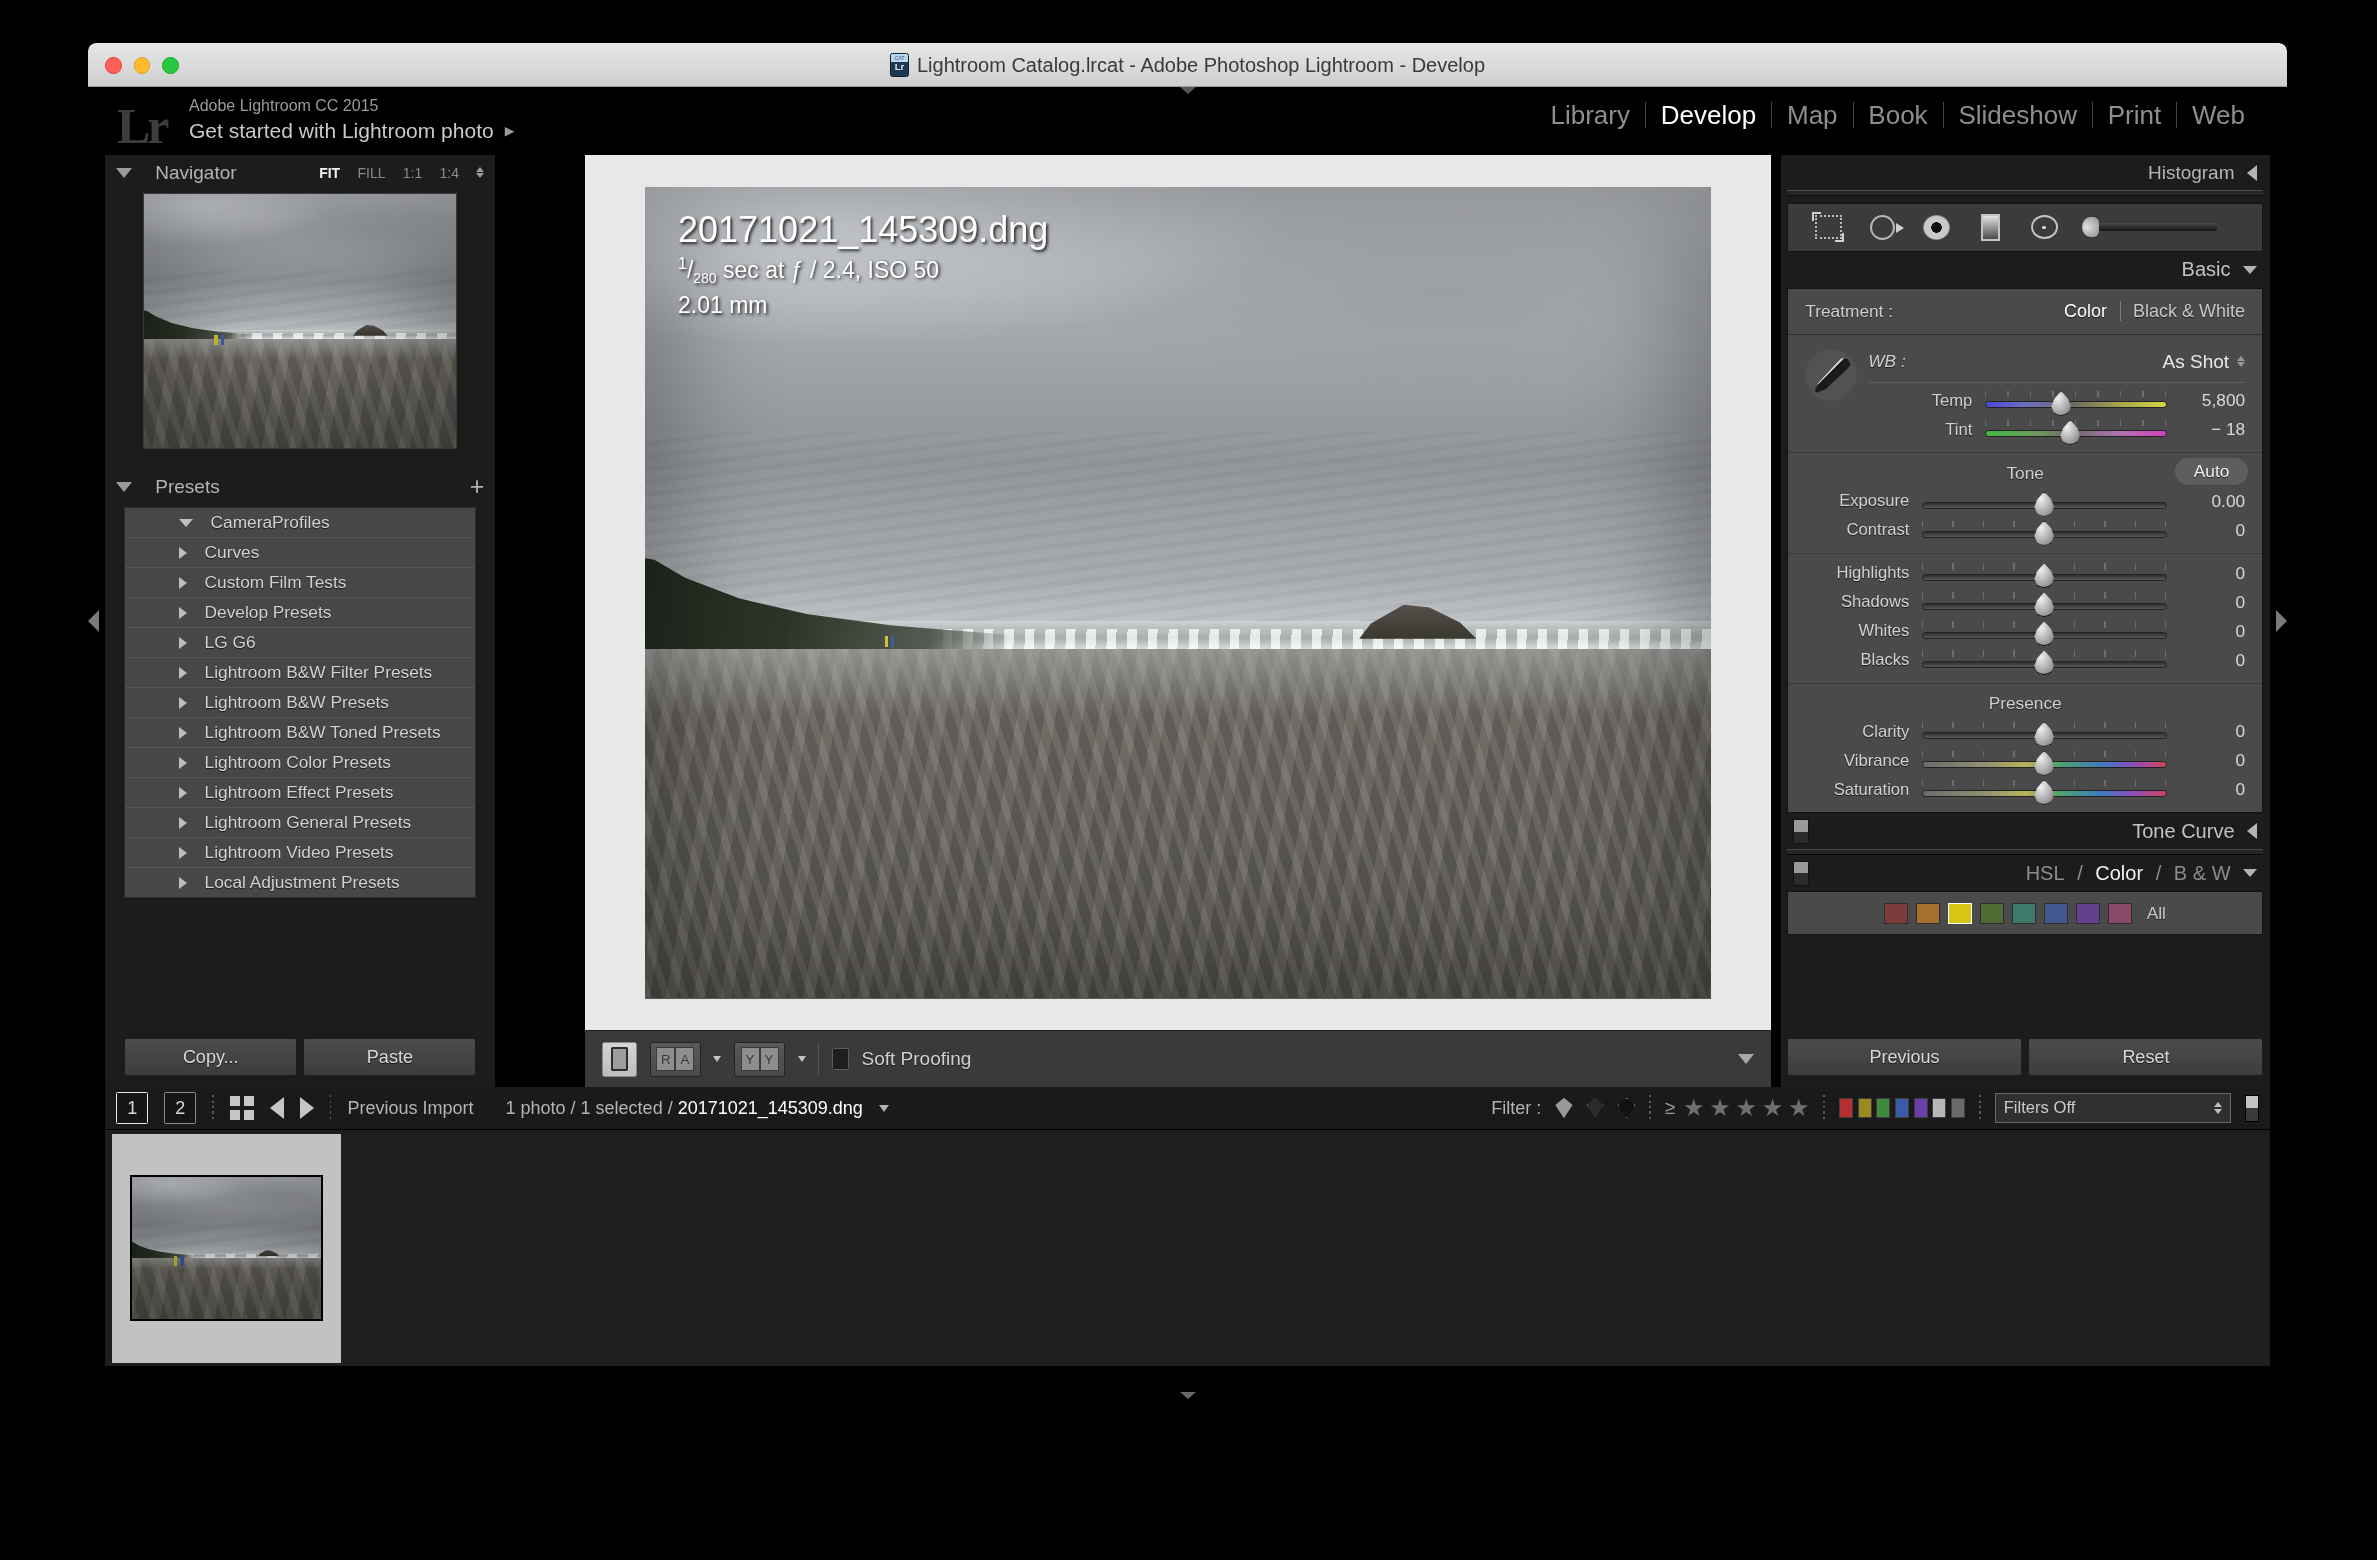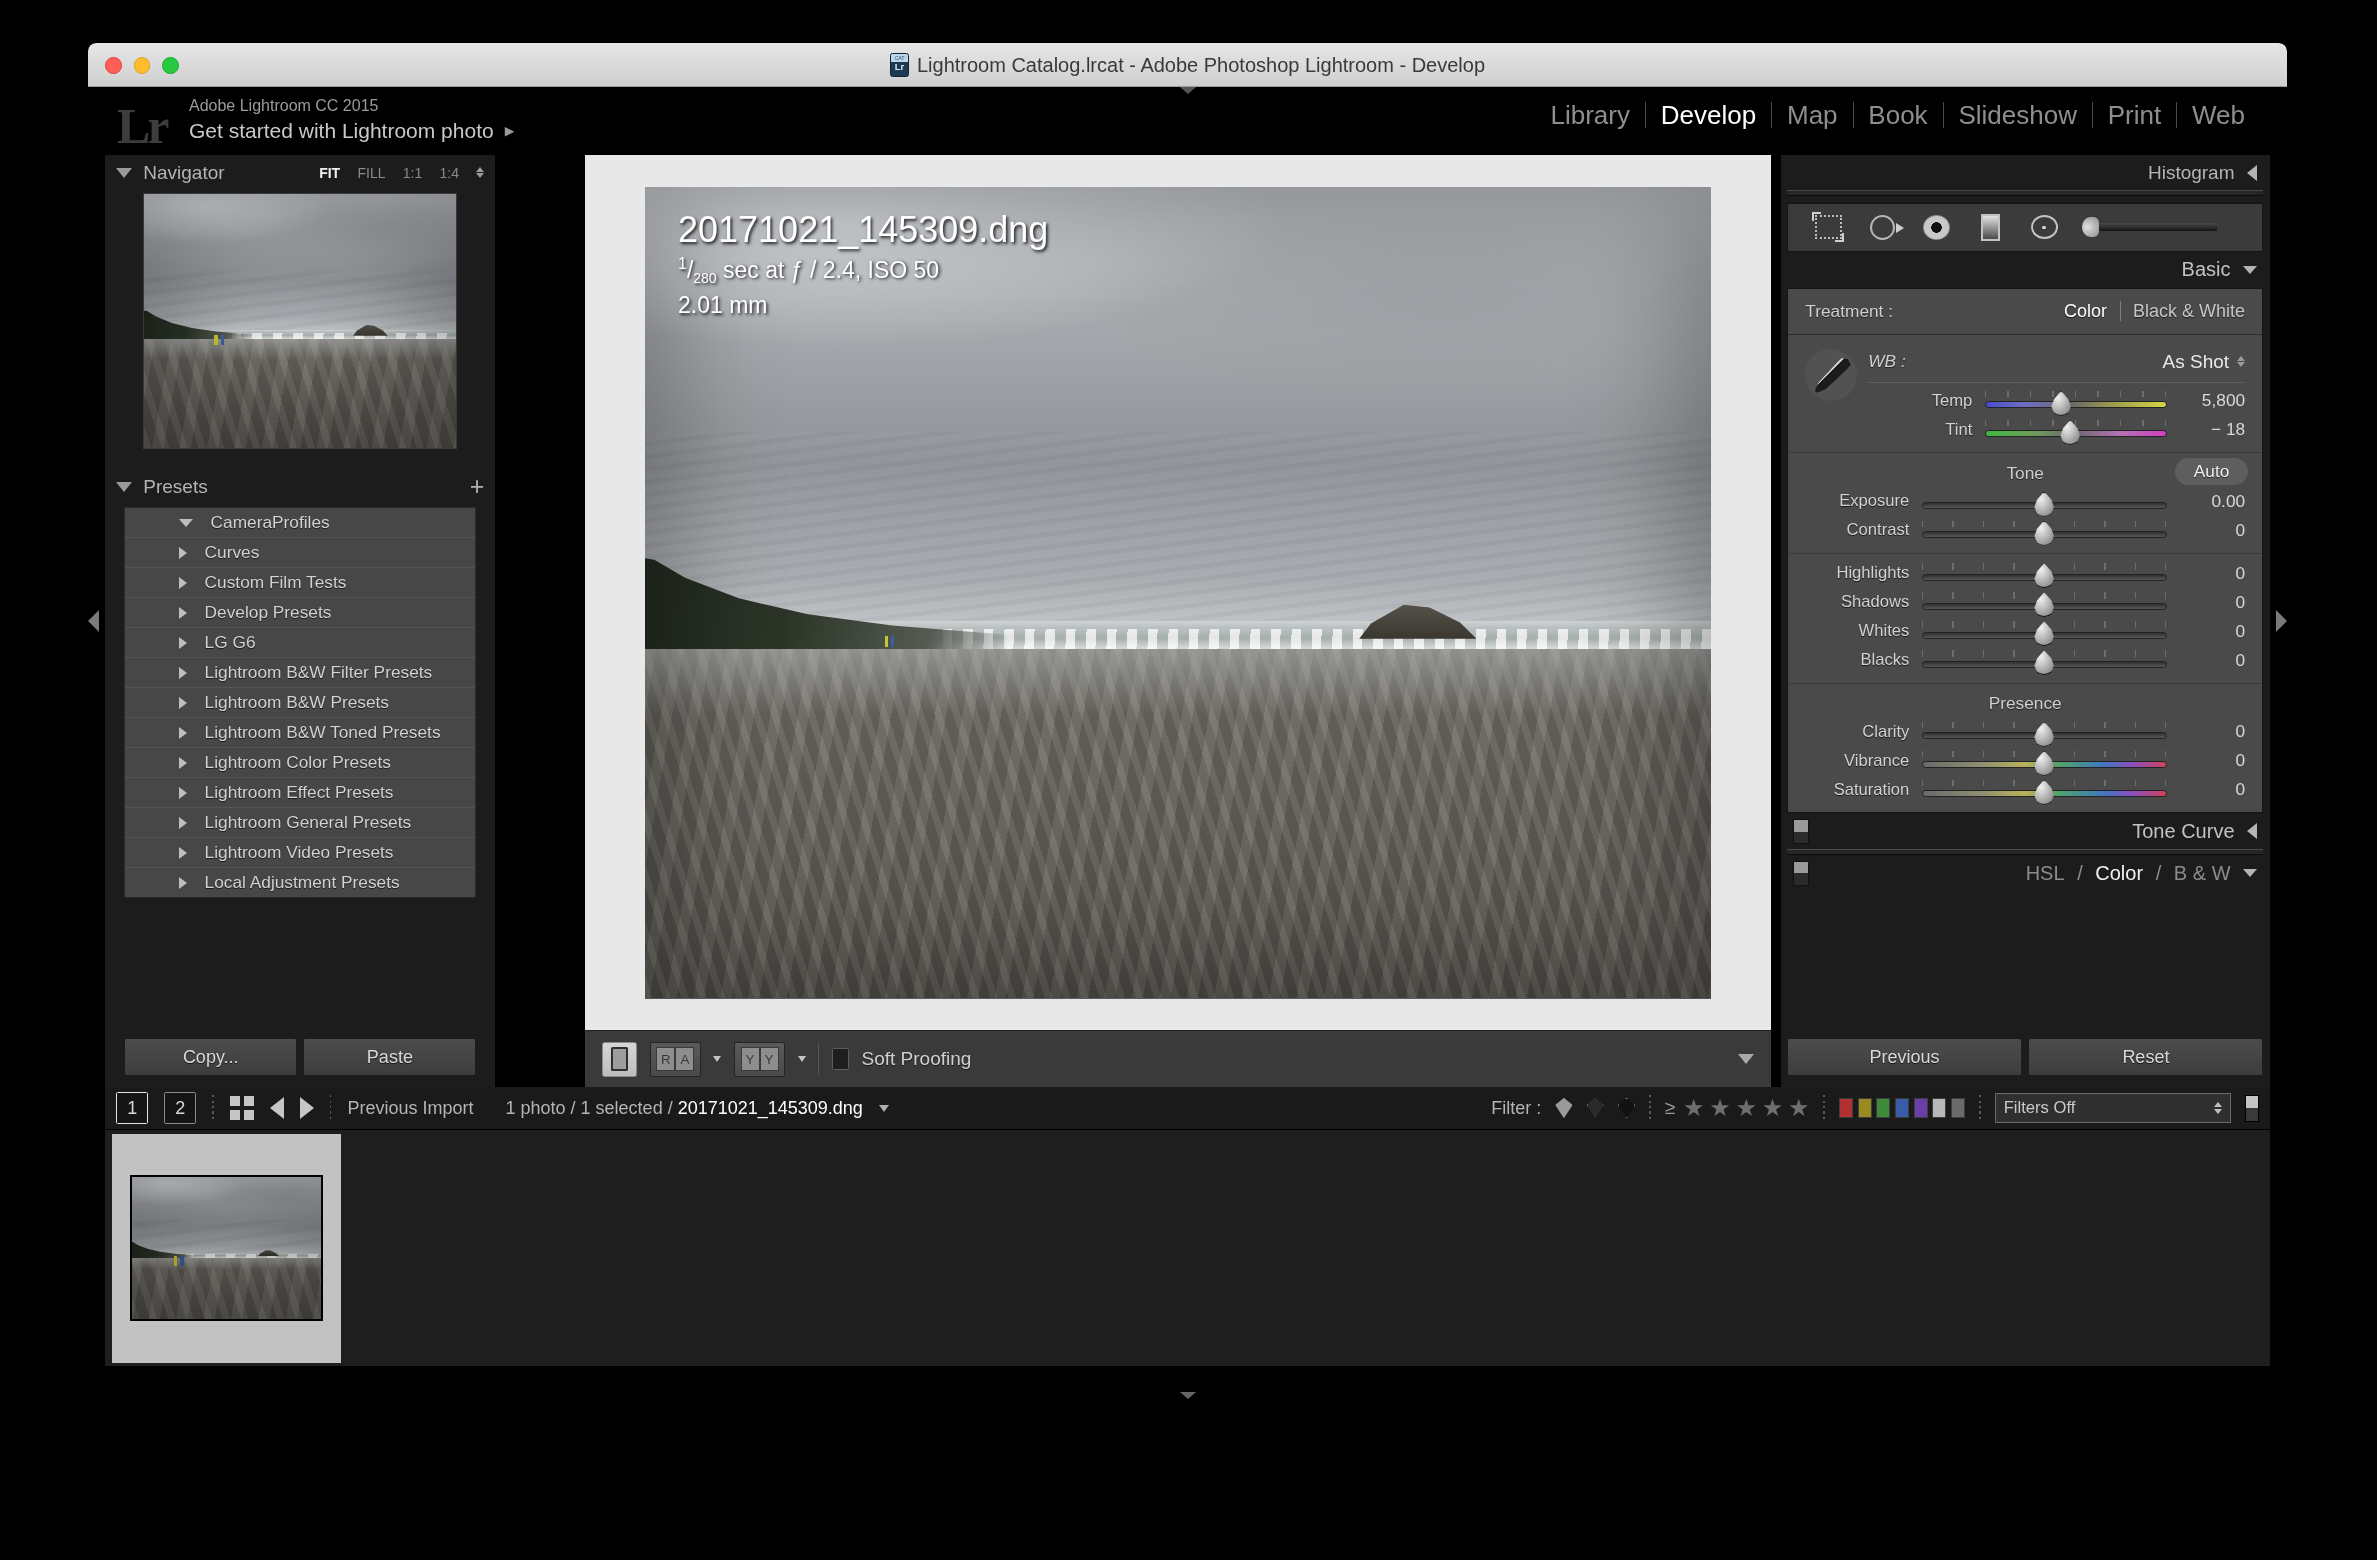--- a/index.html
+++ b/index.html
@@ -77,21 +77,21 @@
   }
 
   
   .main { position: absolute; left: 0; top: 68px; width: 2199px; height: 932px; }
 
   .lpanel { position: absolute; left: 17.3px; top: 0; width: 390px; height: 932px; background: #1c1c1c; }
   .rpanel { position: absolute; right: 17.3px; top: 0; width: 489px; height: 932px; background: #1c1c1c; }
   .center { position: absolute; left: 497px; top: 0; right: 516px; height: 932px; background: #1f1f1f; }
 
   .panel-hdr {
-    height: 35px; display: flex; align-items: center; gap: 11px;
+    height: 35px; display: flex; align-items: center; gap: 23px;
     color: #b4b4b4; font-size: 19px; padding: 0 11px; background: #1c1c1c;
   }
   .tri-down { width:0;height:0;border-left:8.7px solid transparent;border-right:8.7px solid transparent;border-top:10.2px solid #9a9a9a; }
   .tri-left { width:0;height:0;border-top:8.7px solid transparent;border-bottom:8.7px solid transparent;border-right:10.2px solid #b4b4b4; }
   .tri-down-sm { width:0;height:0;border-left:7px solid transparent;border-right:7px solid transparent;border-top:8.7px solid #b4b4b4; }
 
   .zoom-levels { margin-left: auto; display: flex; align-items: center; gap: 17.3px; font-size: 14px; color: #8a8a8a; }
   .zoom-levels .zsel { color: #f0f0f0; font-weight: bold; }
   .spin { display: flex; flex-direction: column; gap: 1.6px; }
   .spin i { width:0;height:0;border-left:4.7px solid transparent;border-right:4.7px solid transparent; display:block;}
@@ -873,20 +873,31 @@
           <div class="sec-hdr">
             <span class="sw"></span>
             <span class="part">HSL</span>
             <span class="part">/</span>
             <span class="part on">Color</span>
             <span class="part">/</span>
             <span class="part">B &amp; W</span>
             <span class="tri-down-sm"></span>
           </div>
 
+          <div class="hsl-swatches">
+            <span class="sw-chip" style="background:#7c3c3c;"></span>
+            <span class="sw-chip" style="background:#a5702f;"></span>
+            <span class="sw-chip on" style="background:#d6c613;"></span>
+            <span class="sw-chip" style="background:#4e6b33;"></span>
+            <span class="sw-chip" style="background:#3d7a6a;"></span>
+            <span class="sw-chip" style="background:#41588f;"></span>
+            <span class="sw-chip" style="background:#63418c;"></span>
+            <span class="sw-chip" style="background:#8a4a67;"></span>
+            <span class="hsl-all">All</span>
+          </div>
 
           <div class="rp-footer">
             <div class="btn">Previous</div>
             <div class="btn">Reset</div>
           </div>
         </div>
       </div>
 
       <div class="filmstrip">
         <div class="fs-bar">

